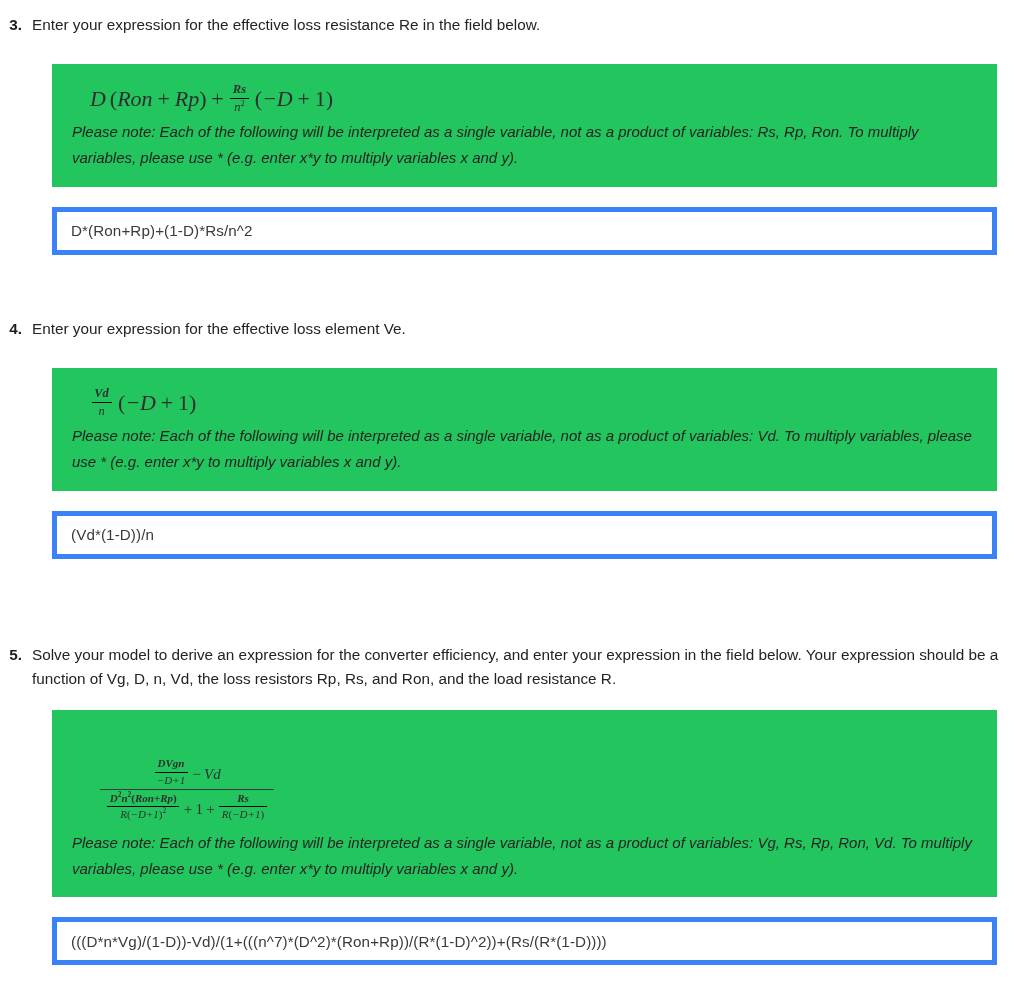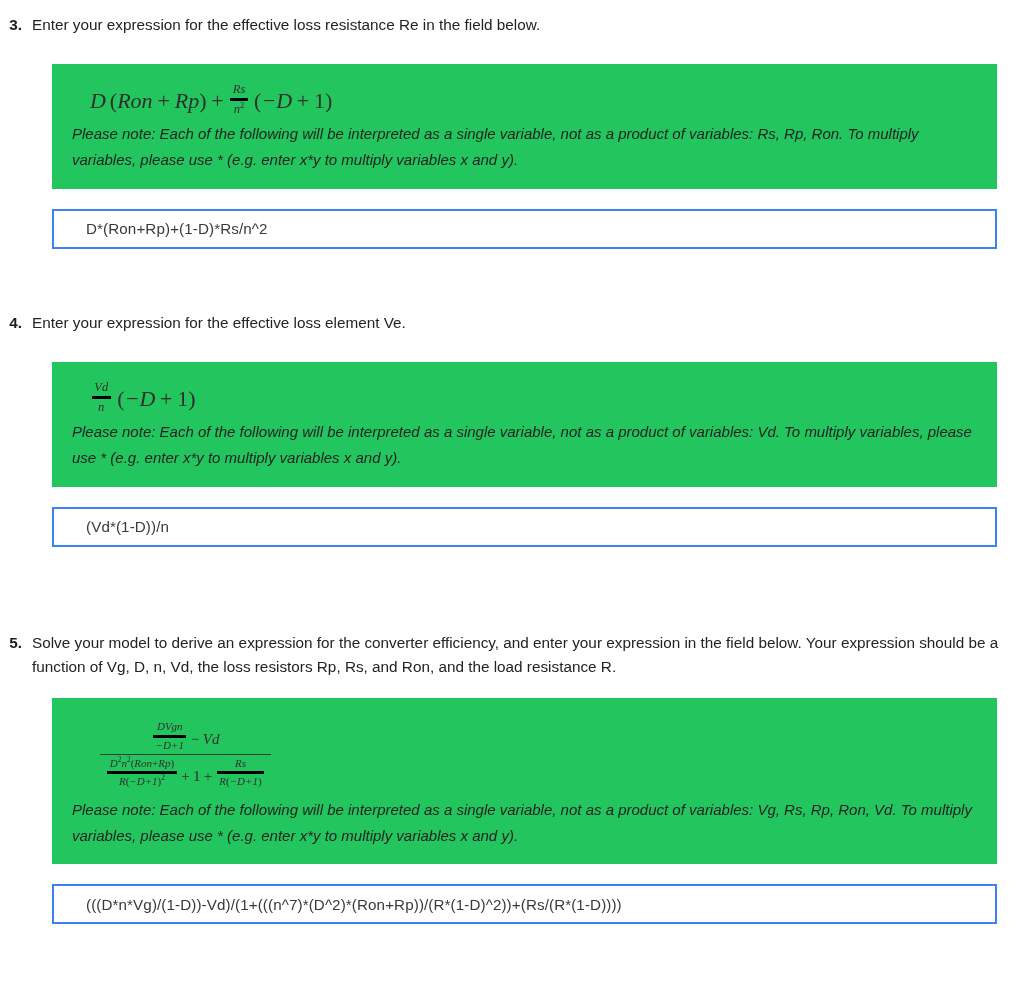--- a/index.html
+++ b/index.html
@@ -64,26 +64,26 @@
     color: #232323;
     padding-top: 2px;
     font-style: italic;
   }
 
   
   .answer-field {
     margin-left: 52px;
     margin-right: 27px;
     background: #ffffff;
-    border: 2px solid #3b82f6;
-    box-sizing: border-box;
-    height: 40px;
+    border: 5px solid #3b82f6;
+    box-sizing: border-box;
+    height: 48px;
     display: flex;
     align-items: center;
-    padding: 0 32px;
+    padding: 0 14px;
     font-size: 15.2px;
     color: #3a3a3a;
     letter-spacing: .1px;
     overflow: hidden;
     white-space: nowrap;
   }
 
   
   .m {
     font-family: "Liberation Serif", serif;
@@ -104,22 +104,23 @@
   
   .frac {
     display: inline-block;
     vertical-align: -0.42em;
     text-align: center;
     margin: 0 .12em;
   }
   .frac > .num {
     display: block;
     padding: 0 .22em 1px .22em;
-    border-bottom: 3px solid #000000;
+    border-bottom: 1px solid #000000;
     line-height: 1.22;
+    font-weight: bold;
   }
   .frac > .den {
     display: block;
     padding: 1px .22em 0 .22em;
     line-height: 1.22;
   }
   .sz-lg  { font-size: 22px; }
   .sz-sm  { font-size: 12.5px; }
   .sz-xs  { font-size: 11px; }
   .sz-md  { font-size: 15px; }
@@ -209,21 +210,21 @@
   <div class="question">
     <div class="q-head">
       <span class="q-num">5.</span>
       <span class="q-text">Solve your model to derive an expression for the converter efficiency, and enter your expression in the field below. Your expression should be a function of Vg, D, n, Vd, the loss resistors Rp, Rs, and Ron, and the load resistance R.</span>
     </div>
 
     <div style="height:18px;"></div>
 
     <div class="note-panel" style="padding-top:18px;">
 
-      <div class="math-line" style="padding-left:28px;padding-bottom:6px;">
+      <div class="math-line" style="padding-left:28px;padding-bottom:6px;margin-top:25px;">
         <span class="bigfrac m sz-md">
           
           <span class="num">
             <span class="frac sz-xs"><span class="num"><span>DVgn</span></span><span class="den">−D+1</span></span><span class="op">−</span><span>Vd</span>
           </span>
           
           <span class="den">
             <span class="frac sz-xs"><span class="num"><span>D</span><sup>2</sup><span>n</span><sup>2</sup><span class="paren">(</span><span>Ron</span><span class="up">+</span><span>Rp</span><span class="paren">)</span></span><span class="den"><span>R</span><span class="paren">(</span><span>−D+1</span><span class="paren">)</span><sup>2</sup></span></span><span class="op up">+</span><span class="up">1</span><span class="op up">+</span><span class="frac sz-xs"><span class="num">Rs</span><span class="den"><span>R</span><span class="paren">(</span><span>−D+1</span><span class="paren">)</span></span></span>
           </span>
         </span>

